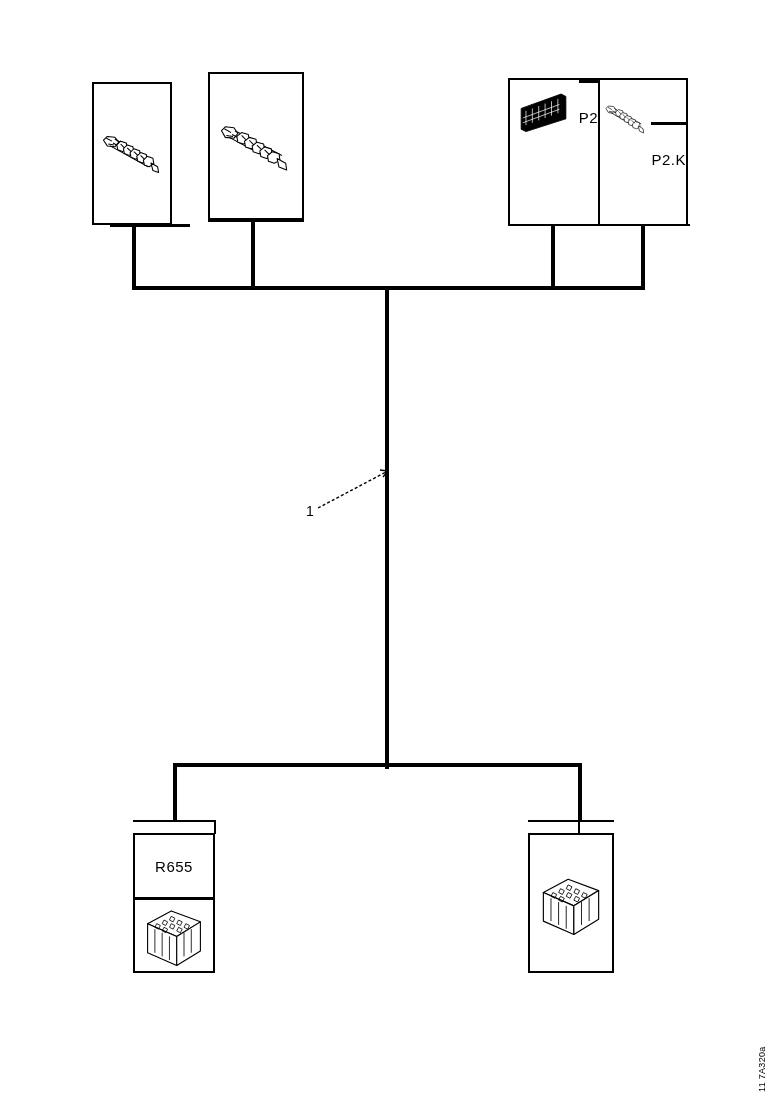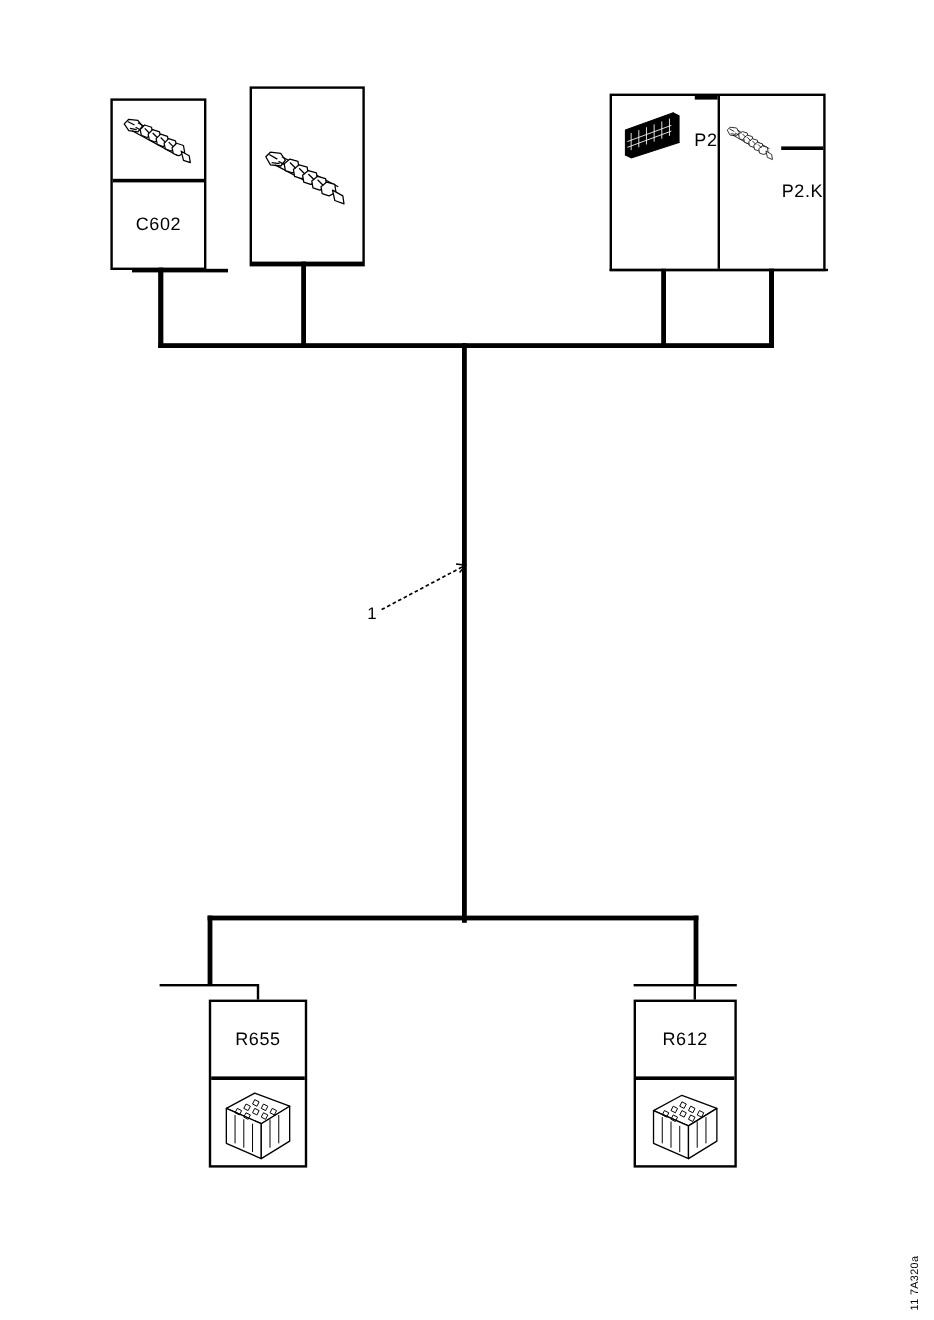--- a/index.html
+++ b/index.html
@@ -139,23 +139,20 @@
             <path d="M60 44 L67 48 L68 54 L62 52 Z" fill="#fff"></path>
             <path d="M28 24 L32 28"></path>
               <path d="M35 28 L39 32"></path>
             <path d="M42 32 L46 36"></path>
               <path d="M49 36 L53 40"></path>
             <path d="M13 18 L19 21"></path>
               <path d="M15 24 L21 25"></path>
           </g>
         </svg>
       </div>
-    </div>
-    <div class="cell-label divider-top" style="height:71px;">
-      <span class="part-label">C602</span>
     </div>
   </div>
 
   <div class="part-box label-bottom" style="left:208px; top:72px; width:96px; height:148px;">
     <div class="cell-img" style="height:76px;">
       <div class="thumb">
         <svg viewBox="0 0 96 76" preserveAspectRatio="xMidYMid meet">
           <g stroke="#000" stroke-width="1.1" fill="none" stroke-linejoin="round">
             <path d="M12 22 L16 18 L25 19 L29 25 L25 30 L16 29 Z" fill="#fff"></path>
             <path d="M23 26 L72 52"></path>
@@ -270,21 +267,21 @@
 
   <div class="line line-h" style="left:173px; top:763px; width:409px;"></div>
   <div class="line line-v" style="left:173px; top:763px; height:58px;"></div>
   <div class="line line-v" style="left:578px; top:763px; height:58px;"></div>
 
   <div class="line-thin-h line" style="left:133px; top:820px; width:82px; height:2px;"></div>
   <div class="line-thin-h line" style="left:528px; top:820px; width:86px; height:2px;"></div>
   <div class="line-thin-v line" style="left:214px; top:820px; height:14px; width:2px;"></div>
   <div class="line-thin-v line" style="left:578px; top:820px; height:14px; width:2px;"></div>
 
-  <div class="part-box label-top" style="left:133px; top:833px; width:82px; height:140px;margin-left:41px;">
+  <div class="part-box label-top" style="left:133px; top:833px; width:82px; height:140px;">
     <div class="cell-label divider-bottom" style="height:62px;">
       <span class="part-label">R655</span>
     </div>
     <div class="cell-img">
       <div class="thumb">
         <svg viewBox="0 0 82 78" preserveAspectRatio="xMidYMid meet">
           <g stroke="#000" stroke-width="1.2" fill="#fff" stroke-linejoin="round">
             <path d="M12 26 L38 12 L70 24 L44 40 Z"></path>
             <path d="M12 26 L12 58 L44 72 L44 40 Z"></path>
             <path d="M44 40 L44 72 L70 56 L70 24 Z"></path>
@@ -303,23 +300,20 @@
             <path d="M36 66 L36 40"></path>
             <path d="M52 62 L52 36"></path>
             <path d="M60 58 L60 32"></path>
           </g>
         </svg>
       </div>
     </div>
   </div>
 
   <div class="part-box label-top" style="left:528px; top:833px; width:86px; height:140px;">
-    <div class="cell-label divider-bottom" style="height:62px;">
-      <span class="part-label">R612</span>
-    </div>
     <div class="cell-img">
       <div class="thumb">
         <svg viewBox="0 0 86 78" preserveAspectRatio="xMidYMid meet">
           <g stroke="#000" stroke-width="1.2" fill="#fff" stroke-linejoin="round">
             <path d="M14 28 L40 14 L72 26 L46 42 Z"></path>
             <path d="M14 28 L14 58 L46 72 L46 42 Z"></path>
             <path d="M46 42 L46 72 L72 56 L72 26 Z"></path>
           </g>
           <g stroke="#000" stroke-width="0.9" fill="none">
             <path d="M22 32 L24 28 L28 30 L26 34 Z"></path>

